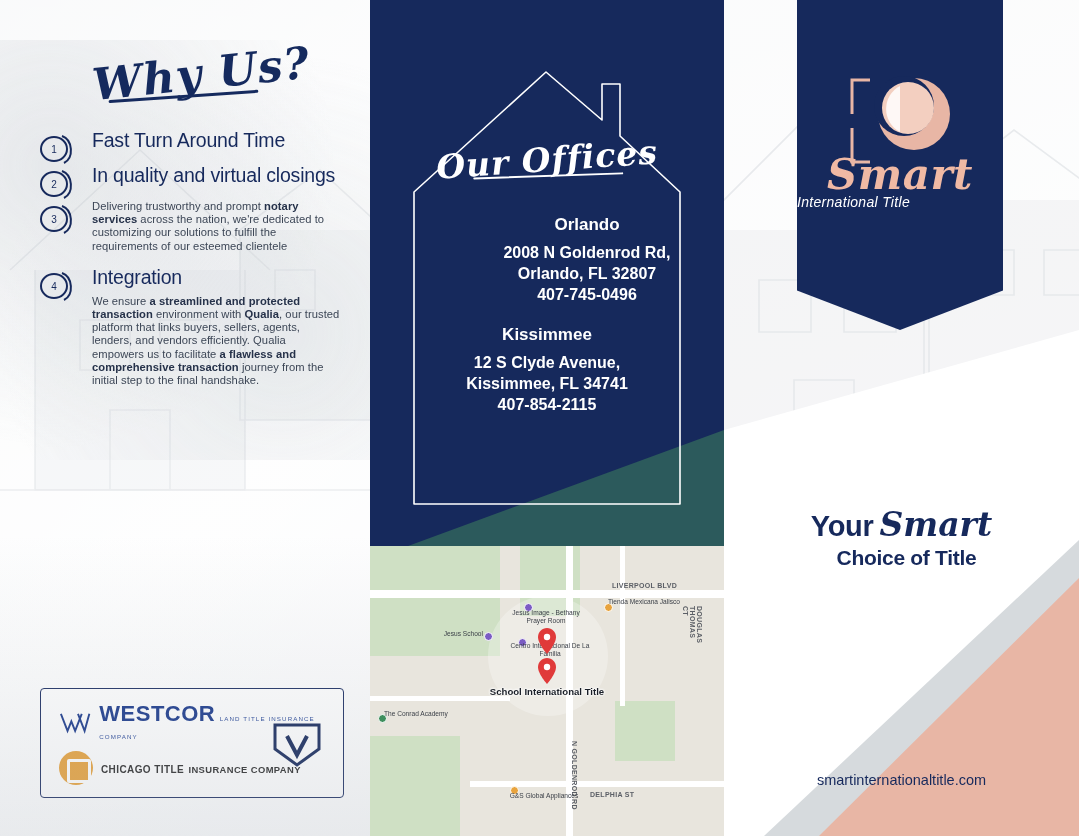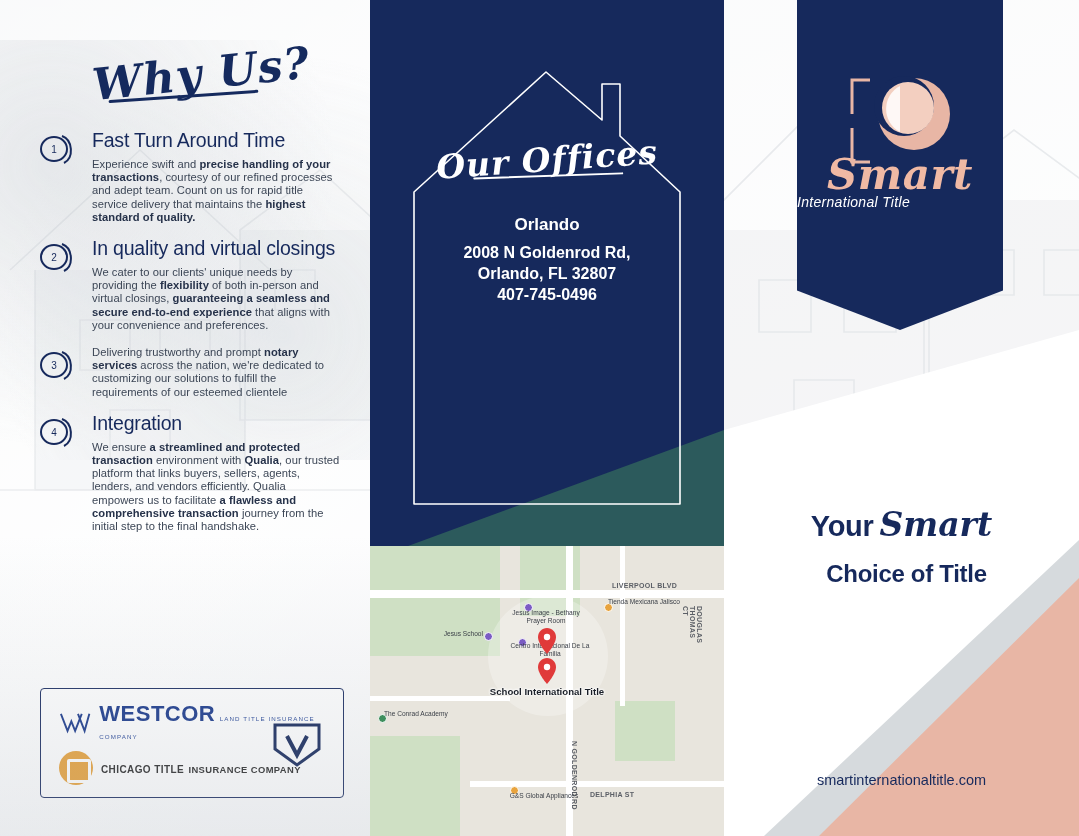--- a/index.html
+++ b/index.html
@@ -98,21 +98,21 @@
     font-family:"DejaVu Serif", serif;font-style:italic;font-weight:bold;
     font-size:33px;color:#ffffff;letter-spacing:1px;transform:rotate(-4deg);
   }
   .our-offices .tail2{
     display:block;height:2px;width:150px;background:#ffffff;border-radius:2px;
     margin:-4px auto 0 auto;transform:rotate(2deg);
   }
   .office{position:absolute;width:354px;text-align:center;color:#ffffff;}
   .office .city{font-size:17px;font-weight:bold;margin-bottom:7px;}
   .office .line{font-size:16px;line-height:21px;font-weight:700;}
-  #office-0{top:215px;}
+  #office-0{top:215px;margin-left:40px;}
   #office-1{top:325px;}
 
   
   .map{
     position:absolute;left:0;bottom:0;width:354px;height:290px;
     background:#e8e5dd;overflow:hidden;
   }
   .map .greenblock{position:absolute;background:#cfe0c4;}
   .map .road{position:absolute;background:#ffffff;}
   .map .roadlabel{position:absolute;font-size:7px;color:#5b5f66;font-weight:bold;letter-spacing:.3px;}
@@ -159,21 +159,21 @@
   }
 
   .tagline{
     position:absolute;left:0;top:505px;width:355px;text-align:center;color:#16295c;
   }
   .tagline .l1{font-size:29px;font-weight:bold;letter-spacing:-.3px;}
   .tagline .l1 .script{
     font-family:"DejaVu Serif", serif;font-style:italic;font-size:33px;
     margin-left:6px;letter-spacing:0;
   }
-  .tagline .l2{font-size:24px;font-weight:bold;margin-top:16px;letter-spacing:-.3px;padding-left:10px;}
+  .tagline .l2{font-size:21px;font-weight:bold;margin-top:2px;letter-spacing:-.3px;padding-left:10px;}
 
   .website{
     position:absolute;left:0;top:772px;width:355px;text-align:center;
     font-size:14.5px;color:#16295c;
   }
 </style>
 </head>
 <body>
 
 <div class="page">
@@ -205,33 +205,31 @@
 
       <div class="item">
         <span class="badge">
           <svg viewBox="0 0 36 34">
               <ellipse cx="14" cy="17" rx="13" ry="12" fill="none" stroke="#16295c" stroke-width="2"></ellipse>
               <path d="M22 4 C33 8 34 26 24 31" fill="none" stroke="#16295c" stroke-width="2"></path>
               <text x="14" y="21" font-size="10" font-family="Liberation Sans, sans-serif" text-anchor="middle" fill="#16295c">1</text>
             </svg>
         </span>
         <h3>Fast Turn Around Time</h3>
-        <p>Experience swift and <b>precise handling of your transactions</b>, courtesy of our refined processes and adept team. Count on us for rapid title service delivery that maintains the <b>highest standard of quality.</b></p>
       </div>
 
       <div class="item">
         <span class="badge">
           <svg viewBox="0 0 36 34">
               <ellipse cx="14" cy="17" rx="13" ry="12" fill="none" stroke="#16295c" stroke-width="2"></ellipse>
               <path d="M22 4 C33 8 34 26 24 31" fill="none" stroke="#16295c" stroke-width="2"></path>
               <text x="14" y="21" font-size="10" font-family="Liberation Sans, sans-serif" text-anchor="middle" fill="#16295c">2</text>
             </svg>
         </span>
         <h3>In quality and virtual closings</h3>
-        <p>We cater to our clients' unique needs by providing the <b>flexibility</b> of both in-person and virtual closings, <b>guaranteeing a seamless and secure end-to-end experience</b> that aligns with your convenience and preferences.</p>
       </div>
 
       <div class="item">
         <span class="badge">
           <svg viewBox="0 0 36 34">
               <ellipse cx="14" cy="17" rx="13" ry="12" fill="none" stroke="#16295c" stroke-width="2"></ellipse>
               <path d="M22 4 C33 8 34 26 24 31" fill="none" stroke="#16295c" stroke-width="2"></path>
               <text x="14" y="21" font-size="10" font-family="Liberation Sans, sans-serif" text-anchor="middle" fill="#16295c">3</text>
             </svg>
         </span>
@@ -296,20 +294,26 @@
       <span class="tail2"></span>
     </div>
 
     <div class="office" id="office-0">
       <div class="city">Orlando</div>
       <div class="line">2008 N Goldenrod Rd,</div>
       <div class="line">Orlando, FL 32807</div>
       <div class="line">407-745-0496</div>
     </div>
 
+    <div class="office" id="office-1">
+      <div class="city">Kissimmee</div>
+      <div class="line">12 S Clyde Avenue,</div>
+      <div class="line">Kissimmee, FL 34741</div>
+      <div class="line">407-854-2115</div>
+    </div>
 
     <div class="map">
       <div class="greenblock" style="left:0;top:0;width:130px;height:110px;"></div>
       <div class="greenblock" style="left:150px;top:0;width:60px;height:70px;"></div>
       <div class="greenblock" style="left:245px;top:155px;width:60px;height:60px;"></div>
       <div class="greenblock" style="left:0;top:190px;width:90px;height:100px;"></div>
 
       <div class="road" style="left:0;top:44px;width:354px;height:8px;"></div>
       <div class="road" style="left:196px;top:0;width:7px;height:290px;"></div>
       <div class="road" style="left:250px;top:0;width:5px;height:160px;"></div>

